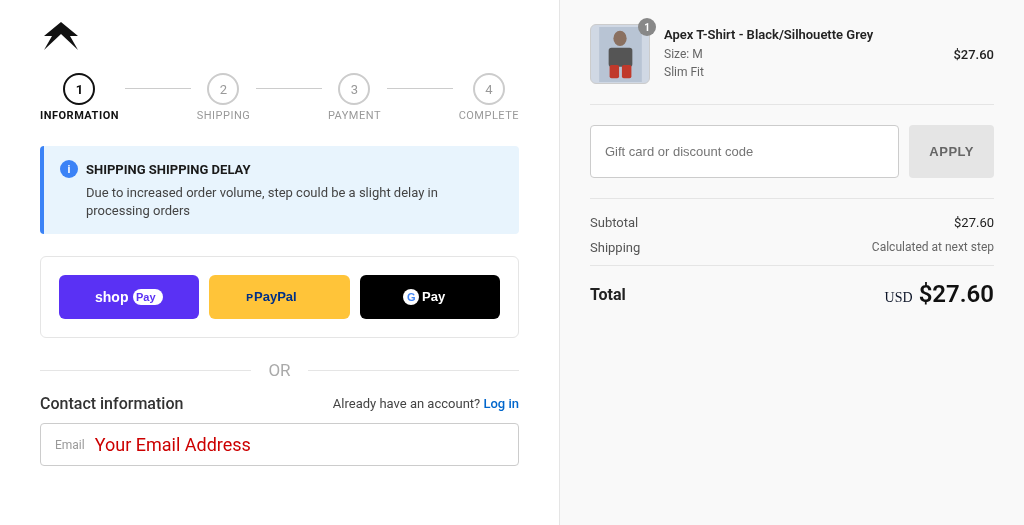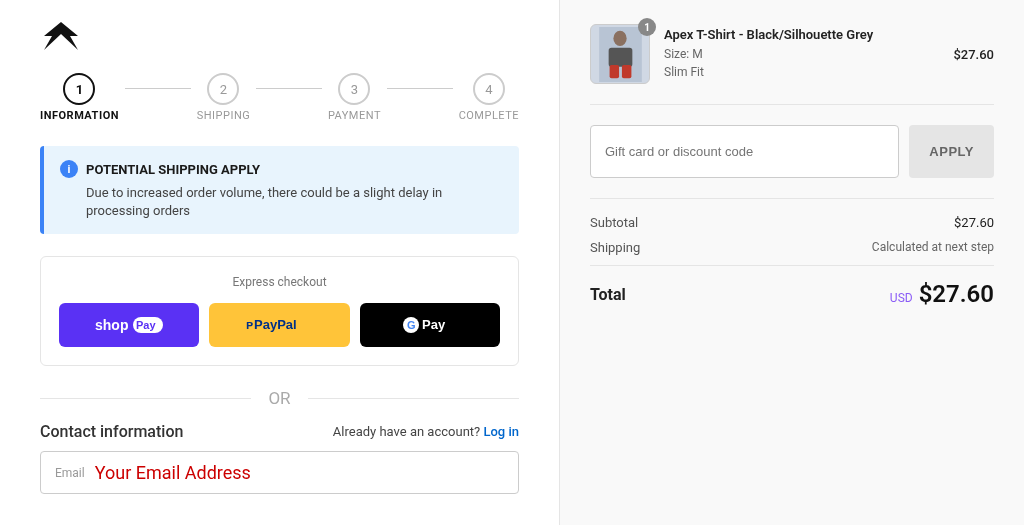--- a/index.html
+++ b/index.html
@@ -333,23 +333,24 @@
       font-size: 16px;
       font-weight: 700;
       color: #222;
     }
     .total-final-value {
       display: flex;
       align-items: baseline;
       gap: 6px;
     }
     .total-currency {
-      font-size: 12px;
-      color: #8b5cf6;
+      font-size: 14px;
+      color: #0f172a;
       text-transform: uppercase;
+      font-family: Liberation Serif, serif;
     }
     .total-amount {
       font-size: 24px;
       font-weight: 600;
       color: #111;
     }
     
     .person-svg {
       width: 45px;
       height: 55px;
@@ -386,27 +387,26 @@
       <div class="step-line"></div>
       <div class="step">
         <div class="step-circle">4</div>
         <div class="step-label">COMPLETE</div>
       </div>
     </div>
 
     <div class="delay-banner">
       <div class="banner-title">
         <div class="banner-icon">i</div>
-        <span>POTENTIAL SHIPPING APPLY</span>
-      </div>
-      <div class="banner-text">Due to increased order volume, there could be a slight delay in processing orders</div>
+        <span>SHIPPING SHIPPING DELAY</span>
+      </div>
+      <div class="banner-text">Due to increased order volume, step could be a slight delay in processing orders</div>
     </div>
 
     <div class="express-section">
-      <div class="express-title">Express checkout</div>
       <div class="express-buttons">
         <button class="express-btn shoppay-btn">
           <svg width="72" height="22" viewBox="0 0 72 22" fill="none" xmlns="http://www.w3.org/2000/svg">
             <text x="2" y="16" font-family="Arial" font-size="14" font-weight="700" fill="white">shop</text>
             <rect x="40" y="3" width="30" height="16" rx="8" fill="white"></rect>
             <text x="43" y="15" font-family="Arial" font-size="11" font-weight="700" fill="#5a31f4">Pay</text>
           </svg>
         </button>
         <button class="express-btn paypal-btn">
           <svg width="70" height="20" viewBox="0 0 70 20" fill="none" xmlns="http://www.w3.org/2000/svg">

